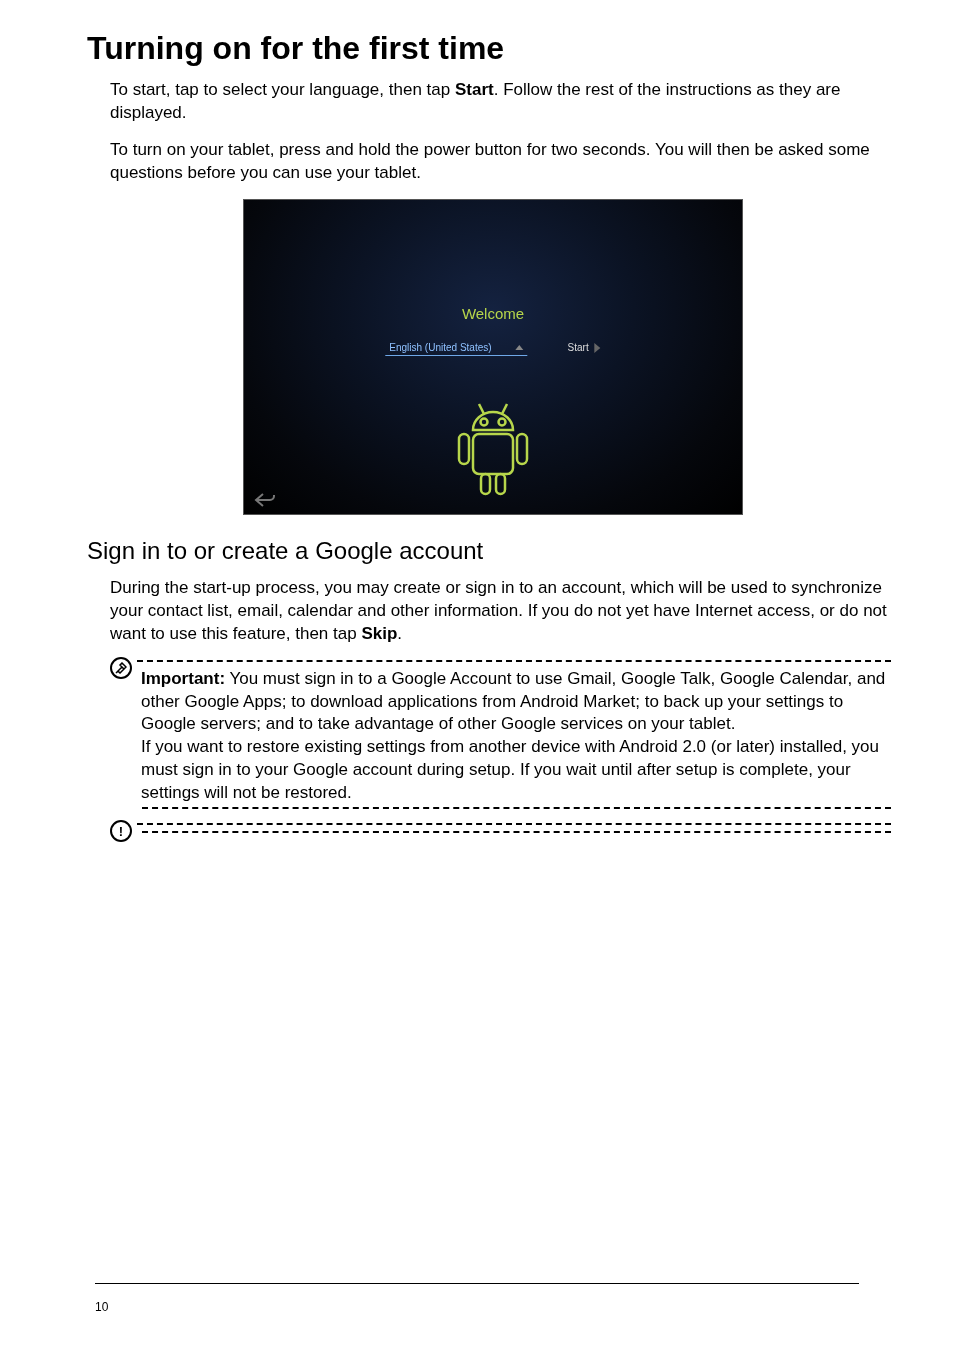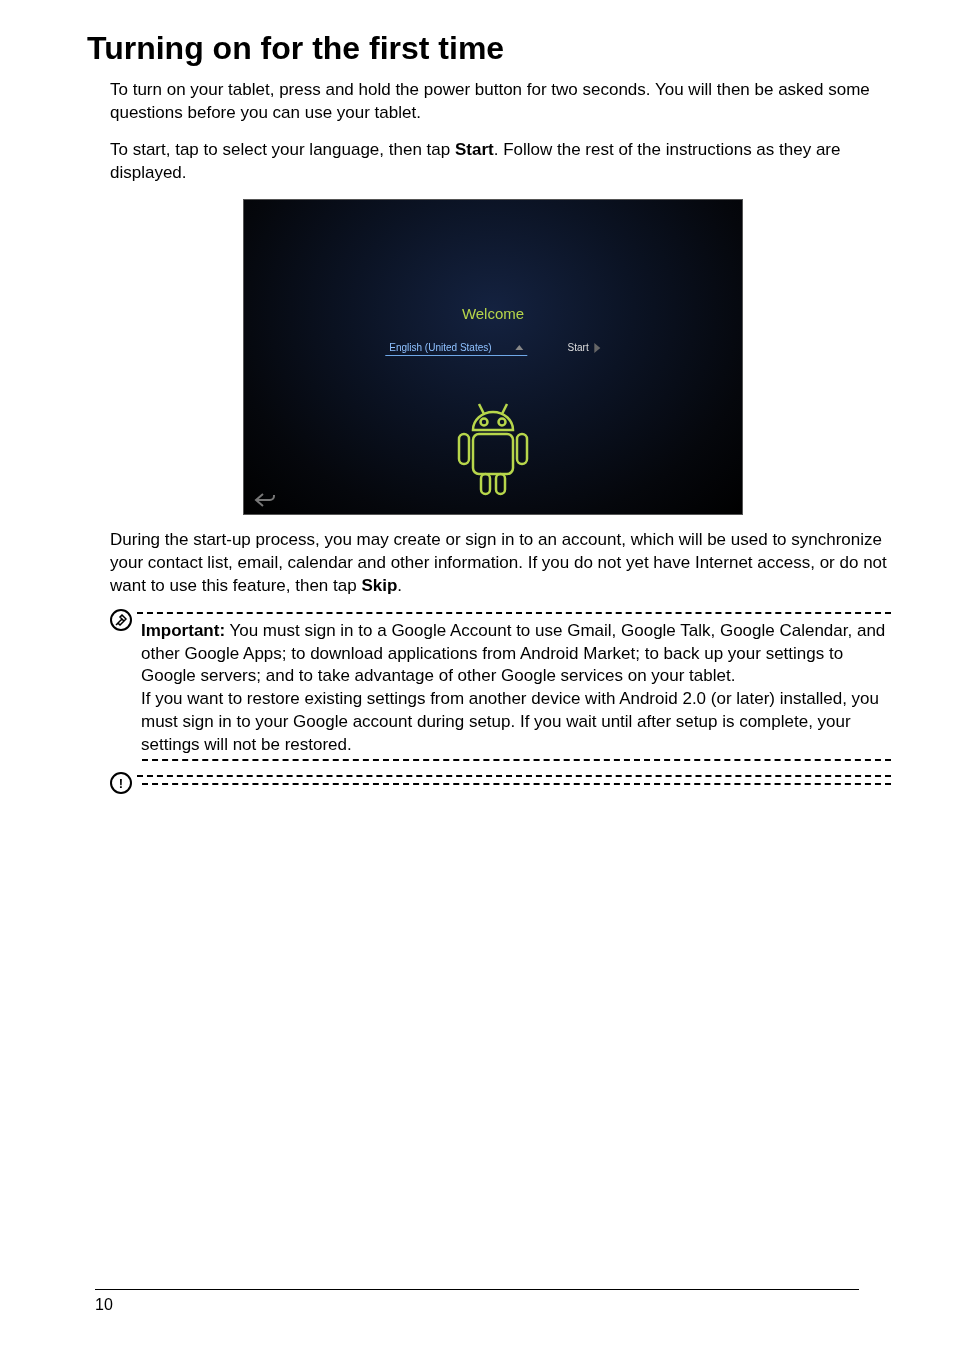--- a/index.html
+++ b/index.html
@@ -106,36 +106,36 @@
     margin-bottom: 6px;
   }
   .dashes-top { margin-left: 27px; margin-bottom: 6px; margin-top: 0; }
 
   
   .footer {
     position: absolute;
     left: 95px; right: 95px;
     bottom: 38px;
     border-top: 1px solid #000;
-    padding-top: 6px;
-    font-size: 16px;
+    padding-top: 16px;
+    font-size: 12px;
   }
 </style>
 </head>
 <body>
 
 <div class="page">
 
   <h1>Turning on for the first time</h1>
 
-  <p>To turn on your tablet, press and hold the power button for two seconds. You will then be asked some questions before you can use your tablet.</p>
-
   <p>
     <span>To start, tap to select your language, then tap </span><span class="bold">Start</span><span>. Follow the rest of the instructions as they are displayed.</span>
   </p>
+
+  <p>To turn on your tablet, press and hold the power button for two seconds. You will then be asked some questions before you can use your tablet.</p>
 
   <div class="shot-wrap">
     <div class="shot">
       <div class="shot-welcome">Welcome</div>
       <div class="shot-row">
         <div class="lang-sel">
           <span>English (United States)</span>
           <span class="lang-tri"></span>
         </div>
         <div class="start-btn">
@@ -164,20 +164,21 @@
           <rect x="63" y="92" width="9" height="20" rx="4.5"></rect>
         </g>
       </svg>
 
       <svg class="back-btn" width="22" height="16" viewBox="0 0 22 16">
         <path d="M9 2 L2 8 L9 14 M2 8 H16 a4 4 0 0 0 4 -4 V3" fill="none" stroke="#777" stroke-width="2"></path>
       </svg>
     </div>
   </div>
 
+  <h2>Sign in to or create a Google account</h2>
 
 
   <p>
     <span>During the start-up process, you may create or sign in to an account, which will be used to synchronize your contact list, email, calendar and other information. If you do not yet have Internet access, or do not want to use this feature, then tap </span><span class="bold">Skip</span><span>.</span>
   </p>
 
   <div class="callout">
     <div class="callout-icon">
       <svg width="12" height="12" viewBox="0 0 12 12">
         <path d="M3 9 L1 11 M3 9 L7 5 L9 7 L5 11 Z M7 1 L11 5 L9 7 L5 3 Z" fill="none" stroke="#000" stroke-width="1.5"></path>

